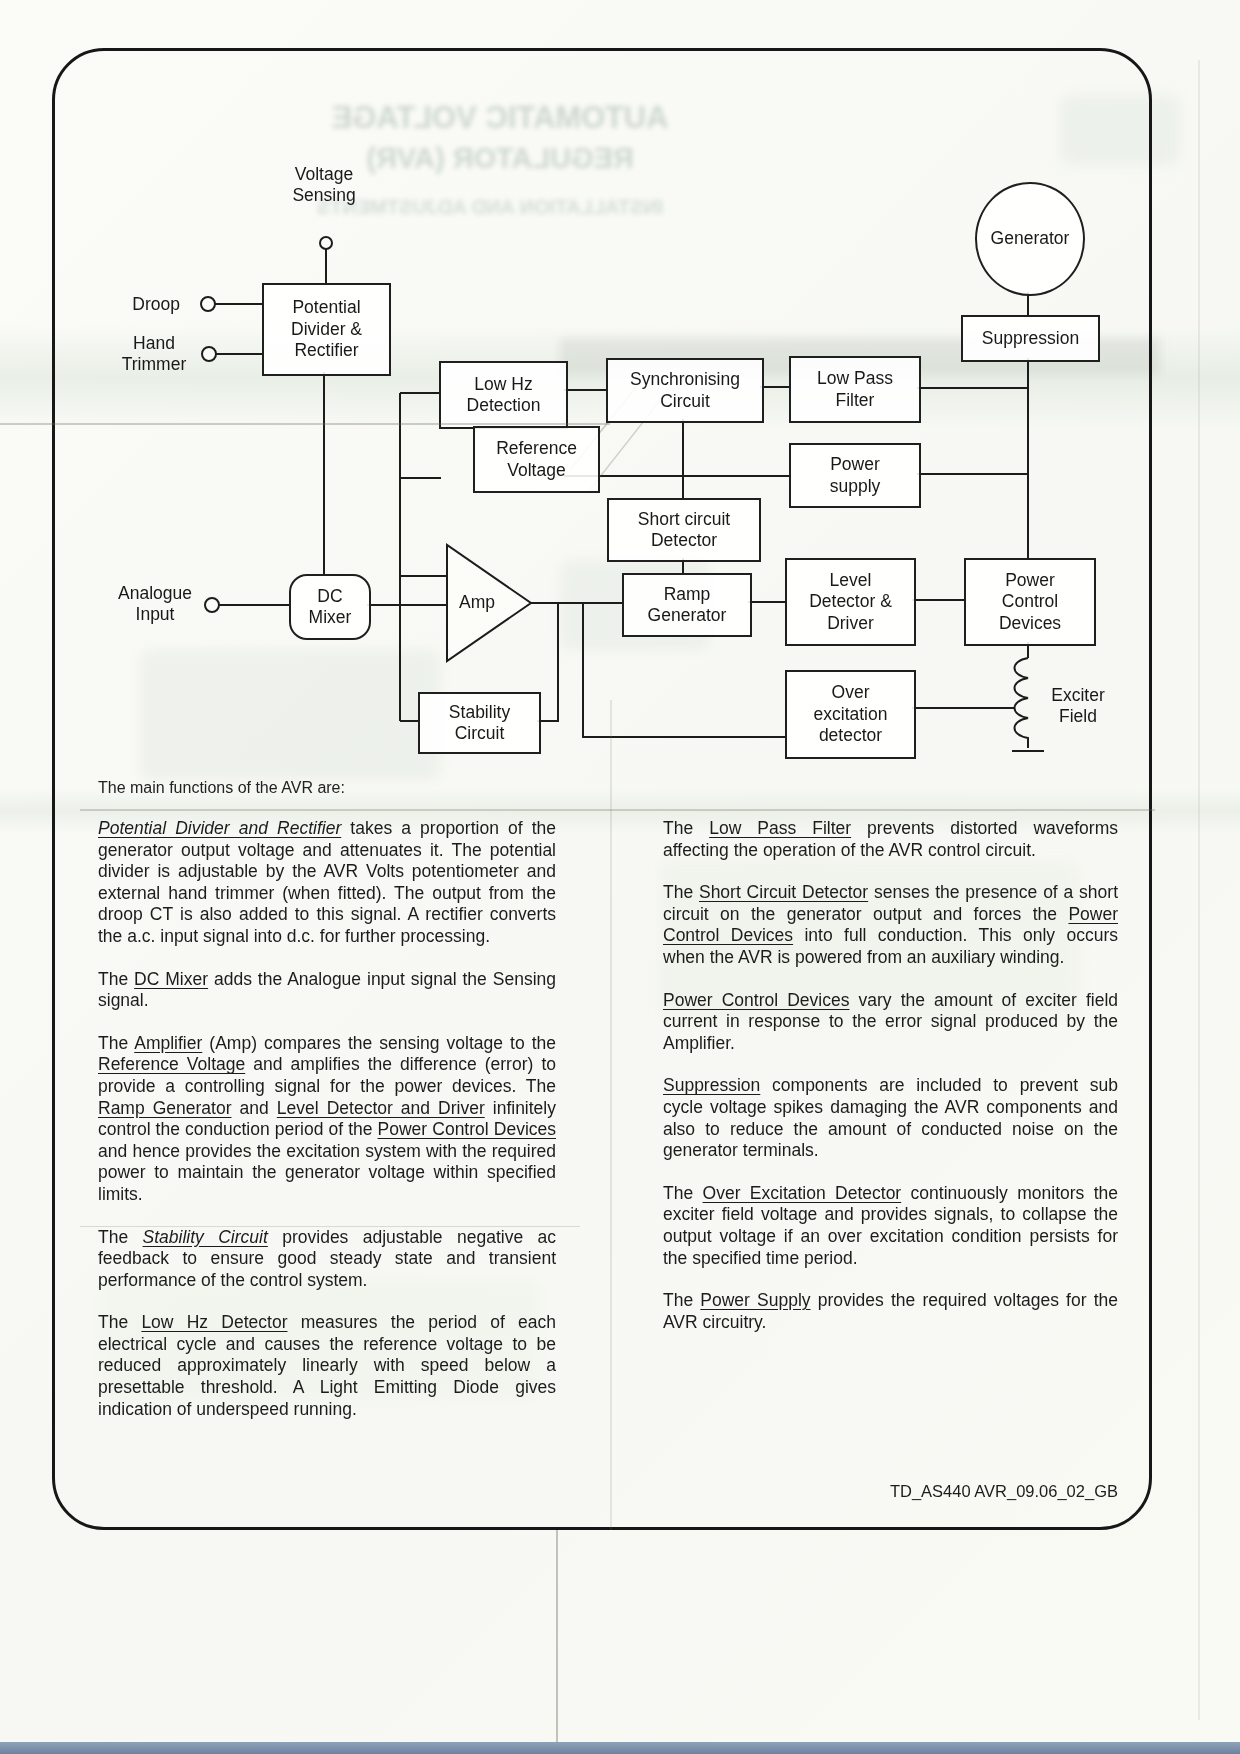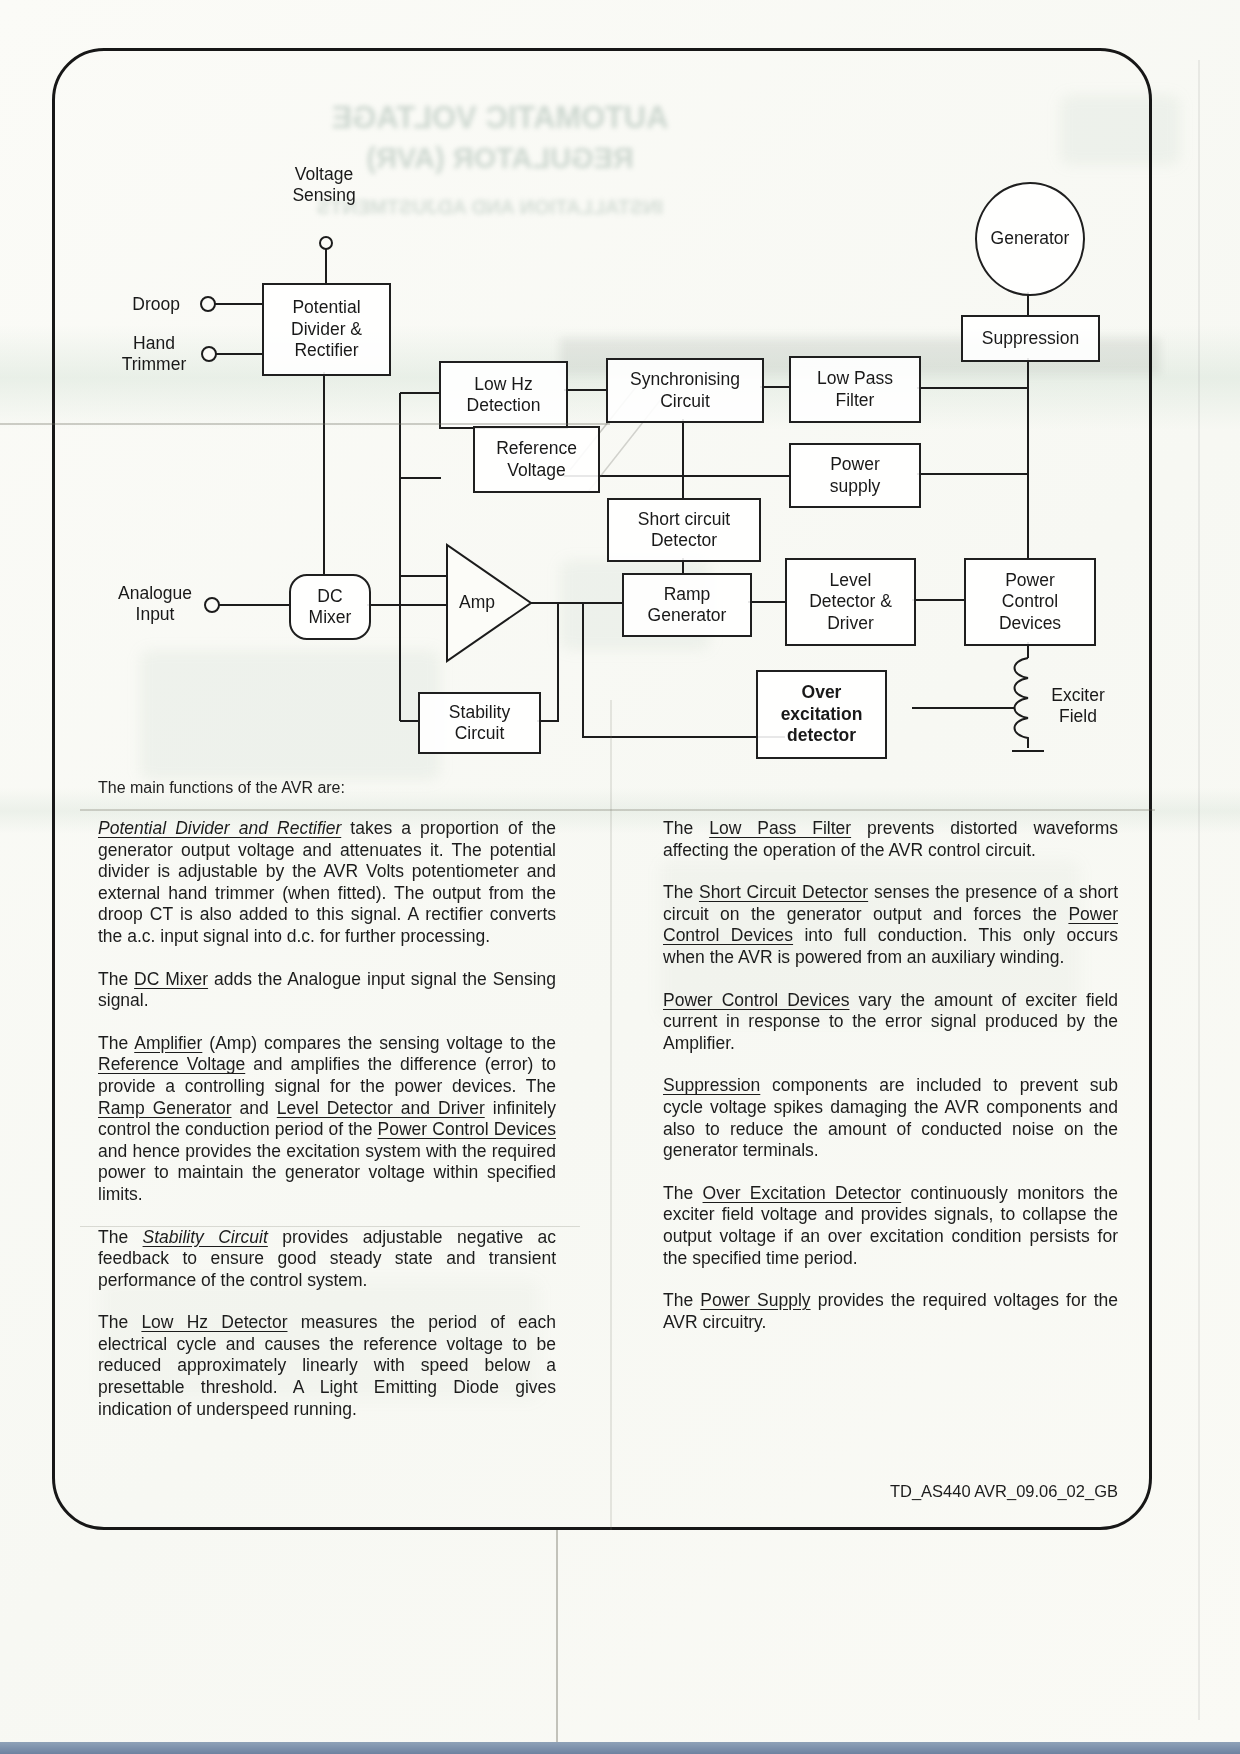--- a/index.html
+++ b/index.html
@@ -122,21 +122,21 @@
   <div class="blk" style="left:622px;top:573px;width:126px;height:60px;">Ramp
 Generator</div>
   <div class="blk" style="left:785px;top:558px;width:127px;height:84px;">Level
 Detector &amp;
 Driver</div>
   <div class="blk" style="left:964px;top:558px;width:128px;height:84px;">Power
 Control
 Devices</div>
   <div class="blk" style="left:418px;top:692px;width:119px;height:58px;">Stability
 Circuit</div>
-  <div class="blk" style="left:756px;top:670px;width:127px;height:85px;font-weight:bold;">Over
+  <div class="blk" style="left:785px;top:670px;width:127px;height:85px;">Over
 excitation
 detector</div>
   <div class="blk" style="left:961px;top:315px;width:135px;height:43px;">Suppression</div>
   <div class="blk gen" style="left:975px;top:182px;width:106px;height:110px;">Generator</div>
 
   <div class="lbl" style="left:262px;top:163px;width:124px;height:44px;">Voltage
 Sensing</div>
   <div class="lbl right" style="left:96px;top:294px;width:84px;height:21px;">Droop</div>
   <div class="lbl" style="left:92px;top:332px;width:124px;height:44px;">Hand
 Trimmer</div>

